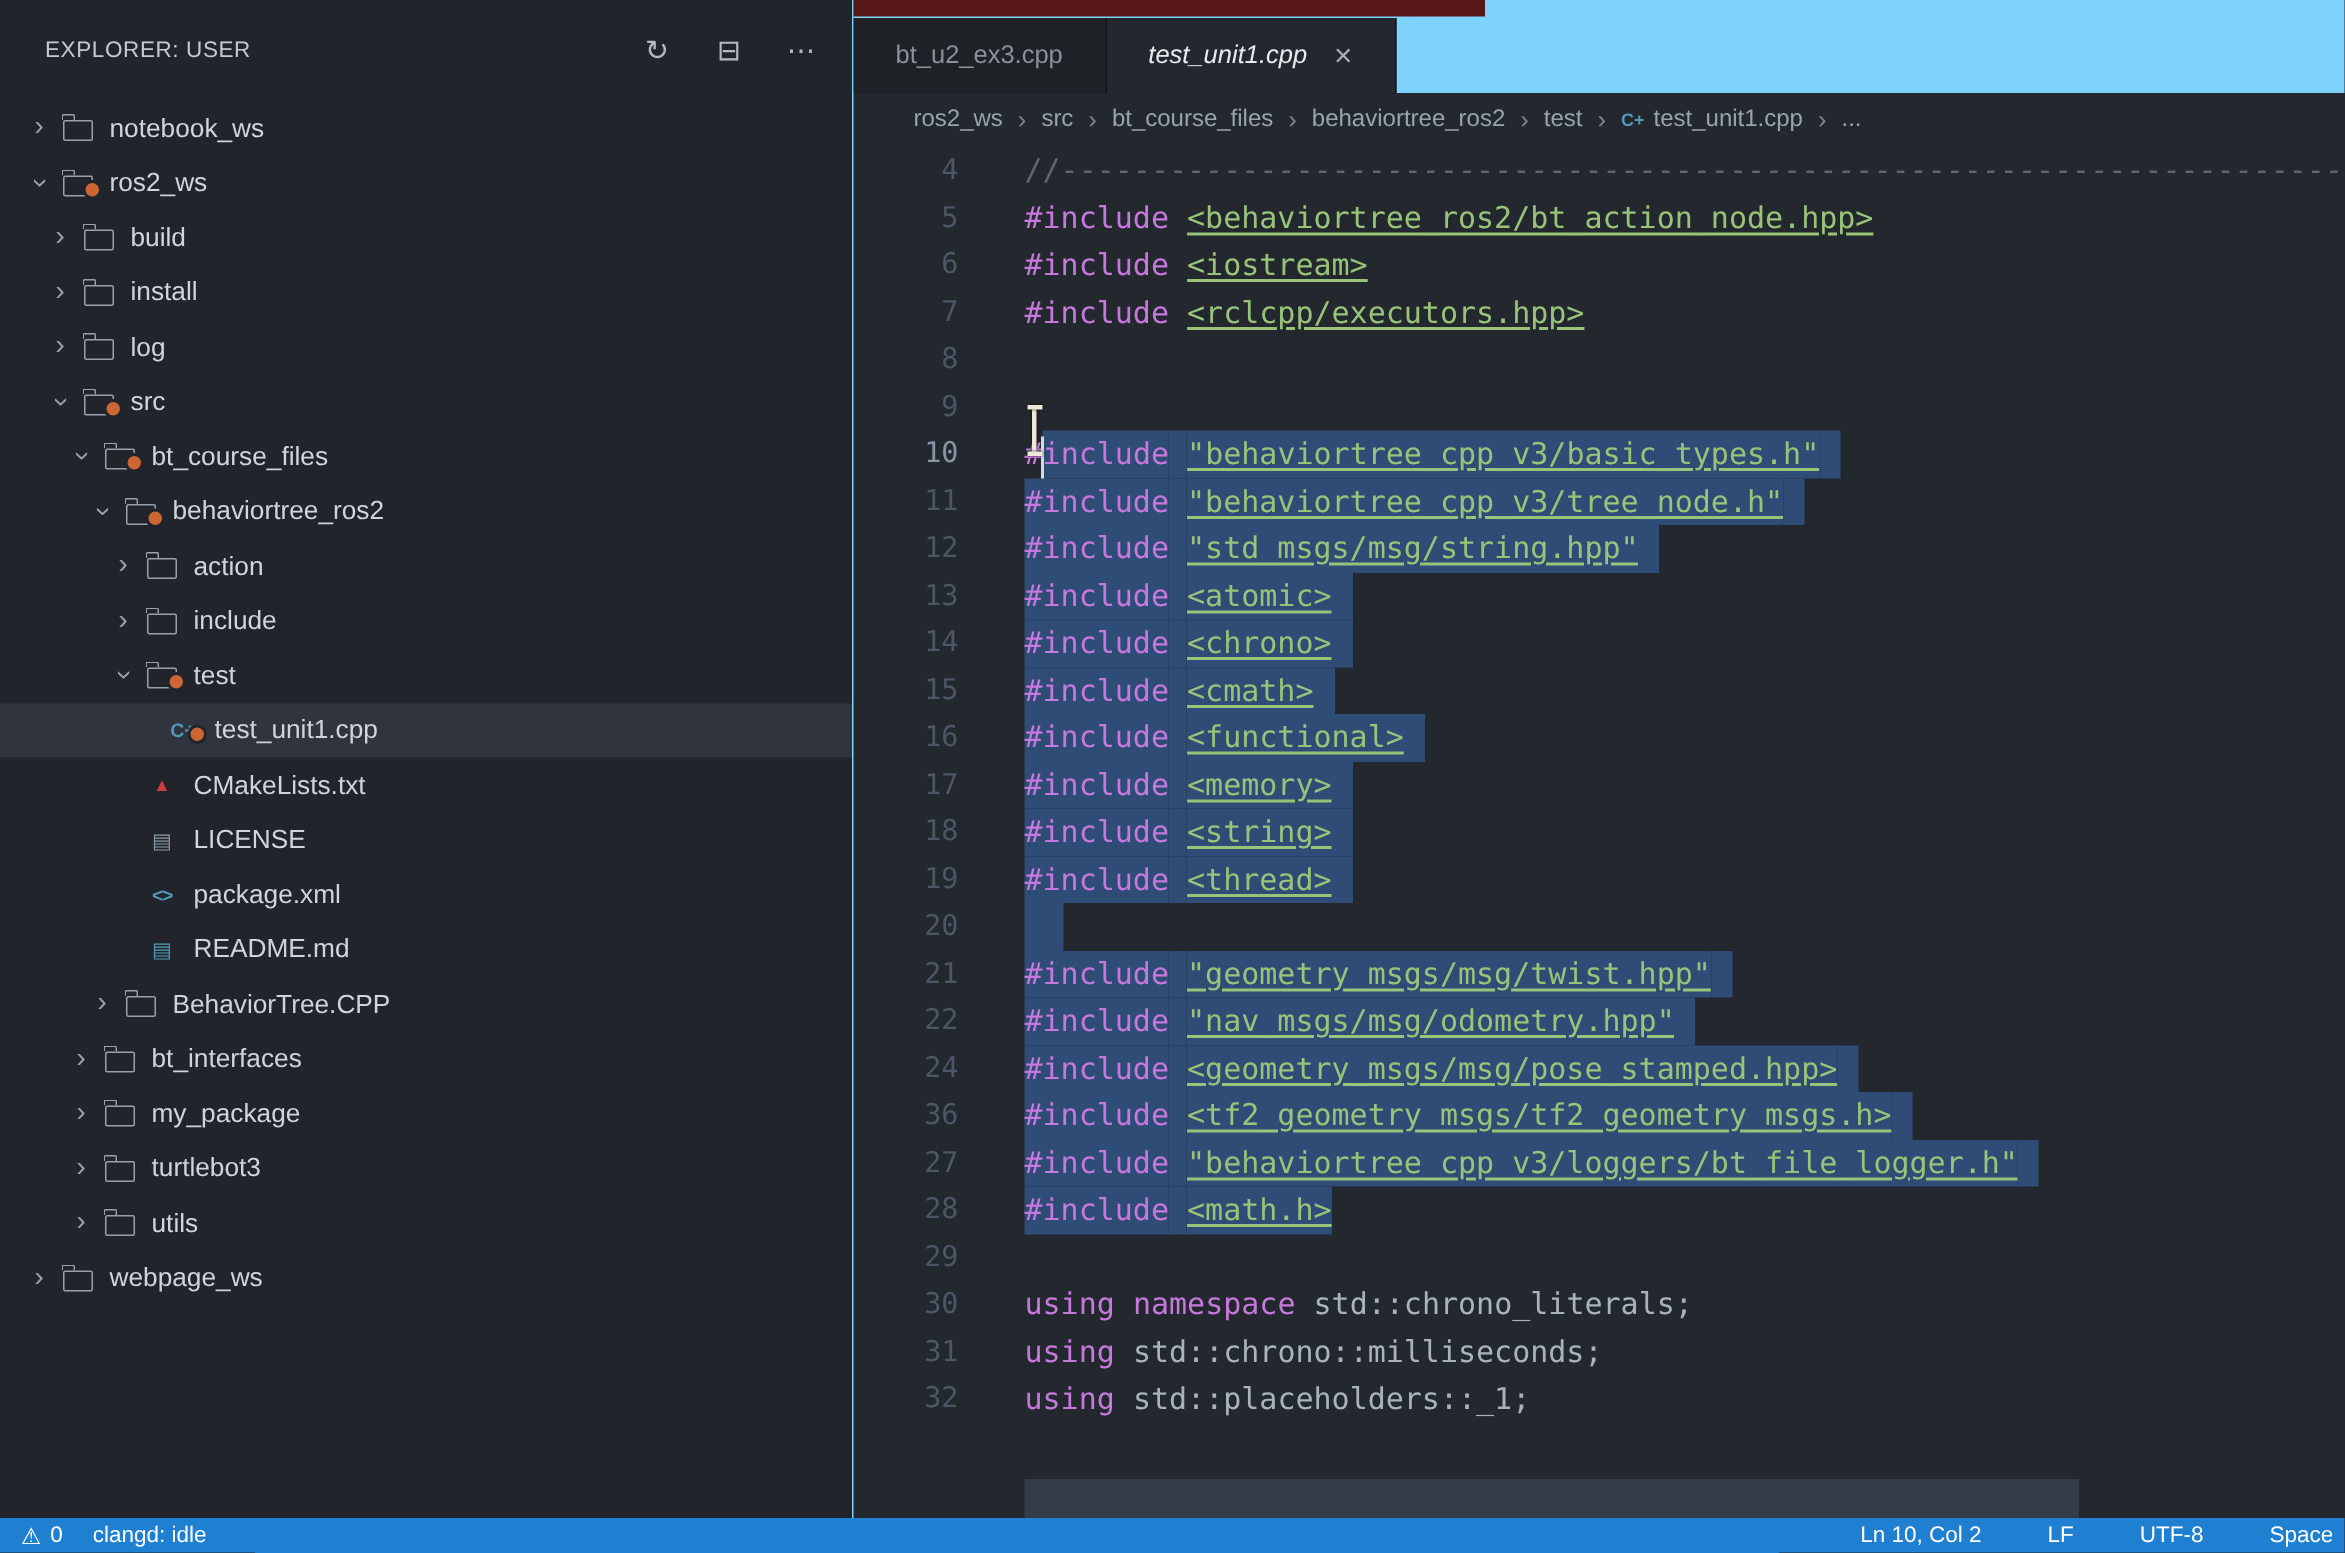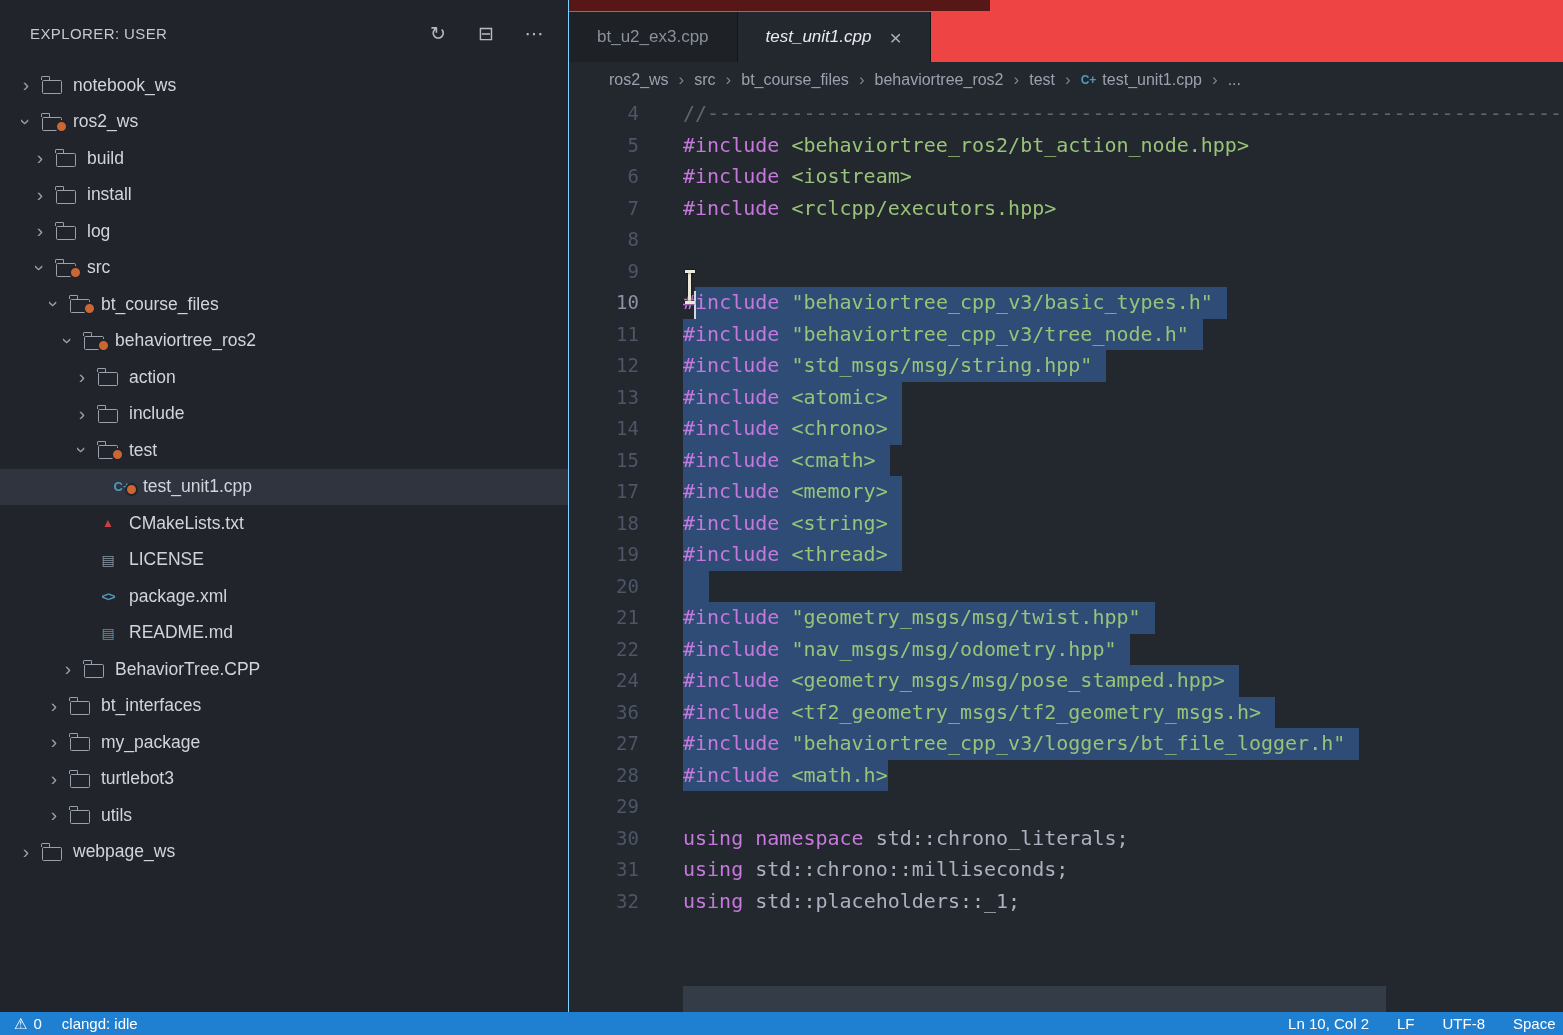--- a/index.html
+++ b/index.html
@@ -25,59 +25,59 @@
     background:var(--git-dot,#cc6633); border:2px solid var(--sidebar-bg,#21252b); }
   .icon-cpp { color:#519aba; font-size:13px; }
   .icon-cmake { color:#cc3e44; font-size:12px; }
   .icon-license { color:#8a98a5; font-size:14px; font-weight:normal; }
   .icon-xml { color:#519aba; font-size:13px; letter-spacing:-1px; }
   .icon-markdown { color:#519aba; font-size:14px; font-weight:normal; }
   .tree-label { margin-left:7px; white-space:nowrap; }
 
   
   .editor { position:absolute; left:569px; right:0; top:0; bottom:23px; background:var(--editor-bg,#23272e); }
-  .tabbar { height:62px; background:#ef4444; display:flex; align-items:flex-end; position:relative; }
+  .tabbar { height:62px; background:#7dd3fc; display:flex; align-items:flex-end; position:relative; }
   .top-strip { position:absolute; top:0; left:0; width:421px; height:11px; background:var(--strip-red,#571717); }
   .tab { height:50px; display:flex; align-items:center; padding:0 28px; font-size:17px; color:#8a919c;
     background:#1e2126; border-right:1px solid #121418; cursor:pointer; }
   .tab.active { background:#23272e; color:#e8eaee; }
   .tab.active .tab-label { font-style:italic; }
   .tab-close { margin-left:18px; font-size:21px; color:#aab0ba; cursor:pointer; line-height:1; }
   .breadcrumbs { height:36px; display:flex; align-items:center; padding-left:37px; font-size:16px; color:#9aa2af; }
   .crumb { padding:0 3px; cursor:pointer; white-space:nowrap; display:flex; align-items:center; }
   .crumb-sep { color:#7c8490; padding:0 7px; font-size:17px; }
   .crumb-icon { color:#519aba; font-size:12px; font-weight:bold; margin-right:6px; }
 
   .code { position:absolute; top:98px; left:0; right:0; bottom:0; overflow:hidden;
     font-family:"DejaVu Sans Mono",monospace; font-size:20px; }
   .code-line { height:31.5px; display:flex; white-space:pre; }
   .ln { width:70px; flex:none; text-align:right; color:#4d5566; font-size:19px; line-height:31.5px; }
   .ln.active { color:#8b93a5; }
   .ct { margin-left:44px; position:relative; }
   .ct > span { display:inline-block; height:31.5px; line-height:31.5px; vertical-align:top; }
   .tok-dir { color:var(--directive,#c678dd); }
-  .tok-hdr { color:var(--header-string,#98c379); text-underline-offset:3px; }
+  .tok-hdr { color:var(--header-string,#98c379); text-decoration:underline; text-underline-offset:3px; }
   .tok-cmt { color:var(--comment,#5f6672); }
   .sel { background:var(--selection,#2f4c76); }
   .nl-stub { background:var(--selection,#2f4c76); }
   .caret { position:absolute; left:calc(1ch - 1px); top:4px; width:2px; height:24px; background:#d4d9e0; }
 
   .ibeam { position:absolute; left:119px; top:174px; width:3px; height:30px; background:#ece9d8;
     box-shadow:0 0 2px rgba(0,0,0,.8); }
   .ibeam::before, .ibeam::after { content:""; position:absolute; left:-3.5px; width:10px; height:3px;
     background:#ece9d8; box-shadow:0 0 2px rgba(0,0,0,.8); }
   .ibeam::before { top:-2px; } .ibeam::after { bottom:-2px; }
   .hscrollbar { position:absolute; bottom:0; left:114px; width:703px; height:26px; background:rgba(116,136,166,.22); }
 
   
   .statusbar { position:absolute; left:0; right:0; bottom:0; height:23px; background:var(--statusbar-bg,#1f7fd0);
     color:#fff; display:flex; align-items:center; justify-content:space-between; font-size:15px; padding:0 8px 0 14px; }
   .sb-left { display:flex; align-items:center; gap:20px; }
   .sb-group { display:flex; align-items:center; gap:6px; cursor:pointer; }
-  .sb-right { display:flex; align-items:center; gap:28px; overflow:hidden; flex:none; }
+  .sb-right { display:flex; align-items:center; gap:44px; overflow:hidden; flex:none; }
   .sb-item { white-space:nowrap; cursor:pointer; }
   .sb-item.clip { max-width:42px; overflow:hidden; }
 </style>
 </head>
 <body>
 
 <div class="sidebar">
   <div class="explorer-header">
     <span class="explorer-title">EXPLORER: USER</span>
     <span class="header-actions">
@@ -287,20 +287,21 @@
         <div class="code-line"><span class="ln">6</span><span class="ct"><span class="tok-dir">#include</span><span> </span><span class="tok-hdr">&lt;iostream&gt;</span></span></div>
         <div class="code-line"><span class="ln">7</span><span class="ct"><span class="tok-dir">#include</span><span> </span><span class="tok-hdr">&lt;rclcpp/executors.hpp&gt;</span></span></div>
         <div class="code-line"><span class="ln">8</span></div>
         <div class="code-line"><span class="ln">9</span><span class="ct"></span></div>
         <div class="code-line"><span class="ln active">10</span><span class="ct"><span class="tok-dir">#</span><span class="tok-dir sel">include</span><span class=" sel"> </span><span class="tok-hdr sel">"behaviortree_cpp_v3/basic_types.h"</span><span class="nl-stub" style="width: 14px;"></span><span class="caret"></span></span></div>
         <div class="code-line"><span class="ln">11</span><span class="ct"><span class="tok-dir sel">#include</span><span class=" sel"> </span><span class="tok-hdr sel">"behaviortree_cpp_v3/tree_node.h"</span><span class="nl-stub" style="width: 14px;"></span></span></div>
         <div class="code-line"><span class="ln">12</span><span class="ct"><span class="tok-dir sel">#include</span><span class=" sel"> </span><span class="tok-hdr sel">"std_msgs/msg/string.hpp"</span><span class="nl-stub" style="width: 14px;"></span></span></div>
         <div class="code-line"><span class="ln">13</span><span class="ct"><span class="tok-dir sel">#include</span><span class=" sel"> </span><span class="tok-hdr sel">&lt;atomic&gt;</span><span class="nl-stub" style="width: 14px;"></span></span></div>
         <div class="code-line"><span class="ln">14</span><span class="ct"><span class="tok-dir sel">#include</span><span class=" sel"> </span><span class="tok-hdr sel">&lt;chrono&gt;</span><span class="nl-stub" style="width: 14px;"></span></span></div>
         <div class="code-line"><span class="ln">15</span><span class="ct"><span class="tok-dir sel">#include</span><span class=" sel"> </span><span class="tok-hdr sel">&lt;cmath&gt;</span><span class="nl-stub" style="width: 14px;"></span></span></div>
+        <div class="code-line"><span class="ln">16</span><span class="ct"><span class="tok-dir sel">#include</span><span class=" sel"> </span><span class="tok-hdr sel">&lt;functional&gt;</span><span class="nl-stub" style="width: 14px;"></span></span></div>
         <div class="code-line"><span class="ln">17</span><span class="ct"><span class="tok-dir sel">#include</span><span class=" sel"> </span><span class="tok-hdr sel">&lt;memory&gt;</span><span class="nl-stub" style="width: 14px;"></span></span></div>
         <div class="code-line"><span class="ln">18</span><span class="ct"><span class="tok-dir sel">#include</span><span class=" sel"> </span><span class="tok-hdr sel">&lt;string&gt;</span><span class="nl-stub" style="width: 14px;"></span></span></div>
         <div class="code-line"><span class="ln">19</span><span class="ct"><span class="tok-dir sel">#include</span><span class=" sel"> </span><span class="tok-hdr sel">&lt;thread&gt;</span><span class="nl-stub" style="width: 14px;"></span></span></div>
         <div class="code-line"><span class="ln">20</span><span class="ct"><span class="nl-stub" style="width: 26px;"></span></span></div>
         <div class="code-line"><span class="ln">21</span><span class="ct"><span class="tok-dir sel">#include</span><span class=" sel"> </span><span class="tok-hdr sel">"geometry_msgs/msg/twist.hpp"</span><span class="nl-stub" style="width: 14px;"></span></span></div>
         <div class="code-line"><span class="ln">22</span><span class="ct"><span class="tok-dir sel">#include</span><span class=" sel"> </span><span class="tok-hdr sel">"nav_msgs/msg/odometry.hpp"</span><span class="nl-stub" style="width: 14px;"></span></span></div>
         <div class="code-line"><span class="ln">24</span><span class="ct"><span class="tok-dir sel">#include</span><span class=" sel"> </span><span class="tok-hdr sel">&lt;geometry_msgs/msg/pose_stamped.hpp&gt;</span><span class="nl-stub" style="width: 14px;"></span></span></div>
         <div class="code-line"><span class="ln">36</span><span class="ct"><span class="tok-dir sel">#include</span><span class=" sel"> </span><span class="tok-hdr sel">&lt;tf2_geometry_msgs/tf2_geometry_msgs.h&gt;</span><span class="nl-stub" style="width: 14px;"></span></span></div>
         <div class="code-line"><span class="ln">27</span><span class="ct"><span class="tok-dir sel">#include</span><span class=" sel"> </span><span class="tok-hdr sel">"behaviortree_cpp_v3/loggers/bt_file_logger.h"</span><span class="nl-stub" style="width: 14px;"></span></span></div>
         <div class="code-line"><span class="ln">28</span><span class="ct"><span class="tok-dir sel">#include</span><span class=" sel"> </span><span class="tok-hdr sel">&lt;math.h&gt;</span></span></div>

